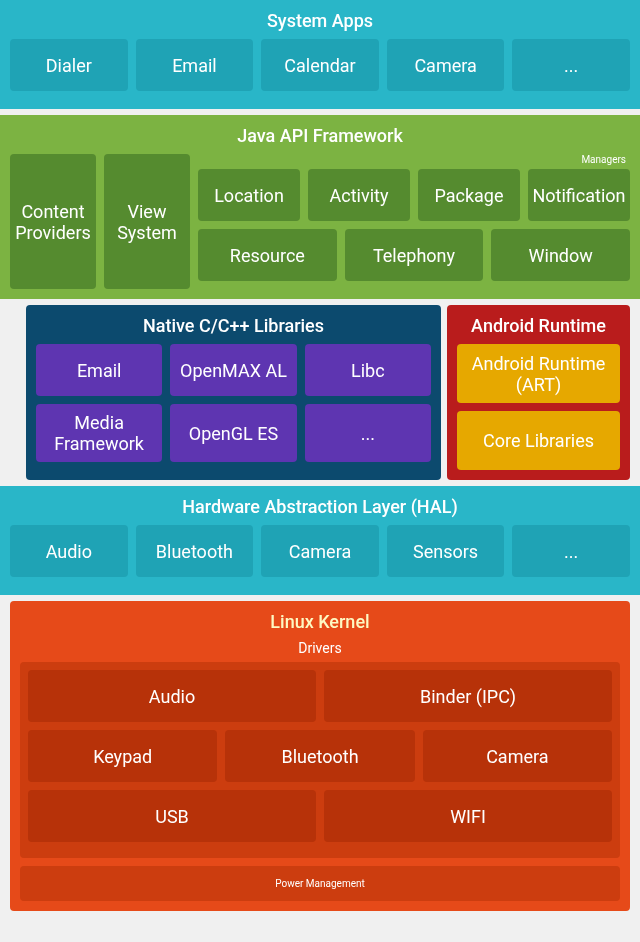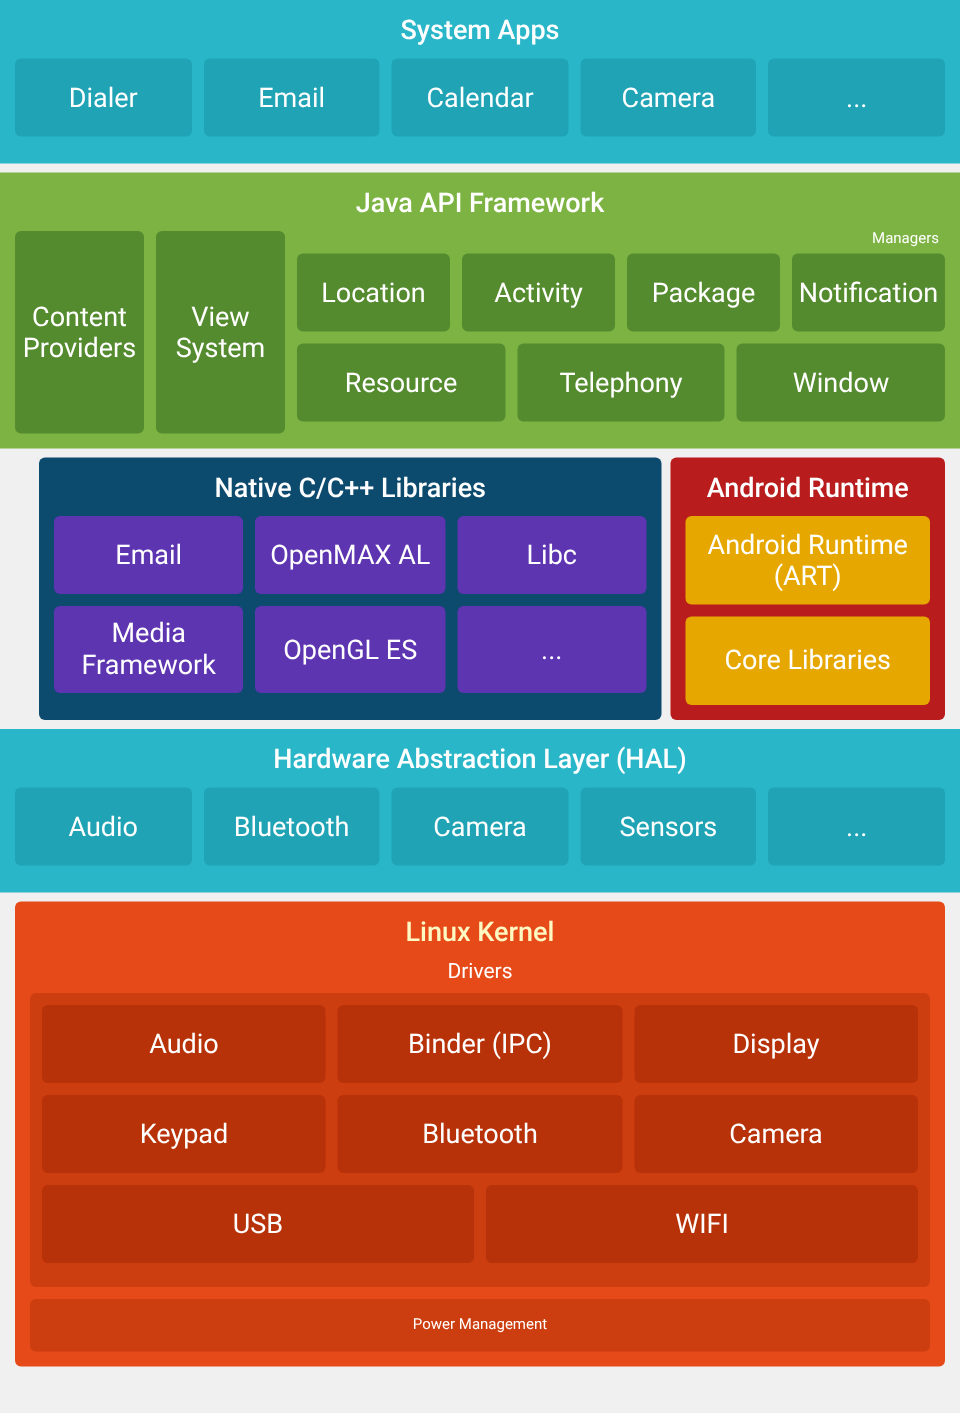--- a/index.html
+++ b/index.html
@@ -237,21 +237,20 @@
   </div>
 </div>
 
 <div class="linux-kernel" style="margin: 0 10px 6px 10px;">
   <div class="layer-title">Linux Kernel</div>
   <div class="drivers-label">Drivers</div>
   <div class="drivers-area">
     <div class="boxes-row">
       <div class="box">Audio</div>
       <div class="box">Binder (IPC)</div>
-      <div class="box">Display</div>
     </div>
     <div class="boxes-row">
       <div class="box">Keypad</div>
       <div class="box">Bluetooth</div>
       <div class="box">Camera</div>
     </div>
     <div class="boxes-row">
       <div class="box">USB</div>
       <div class="box">WIFI</div>
     </div>

